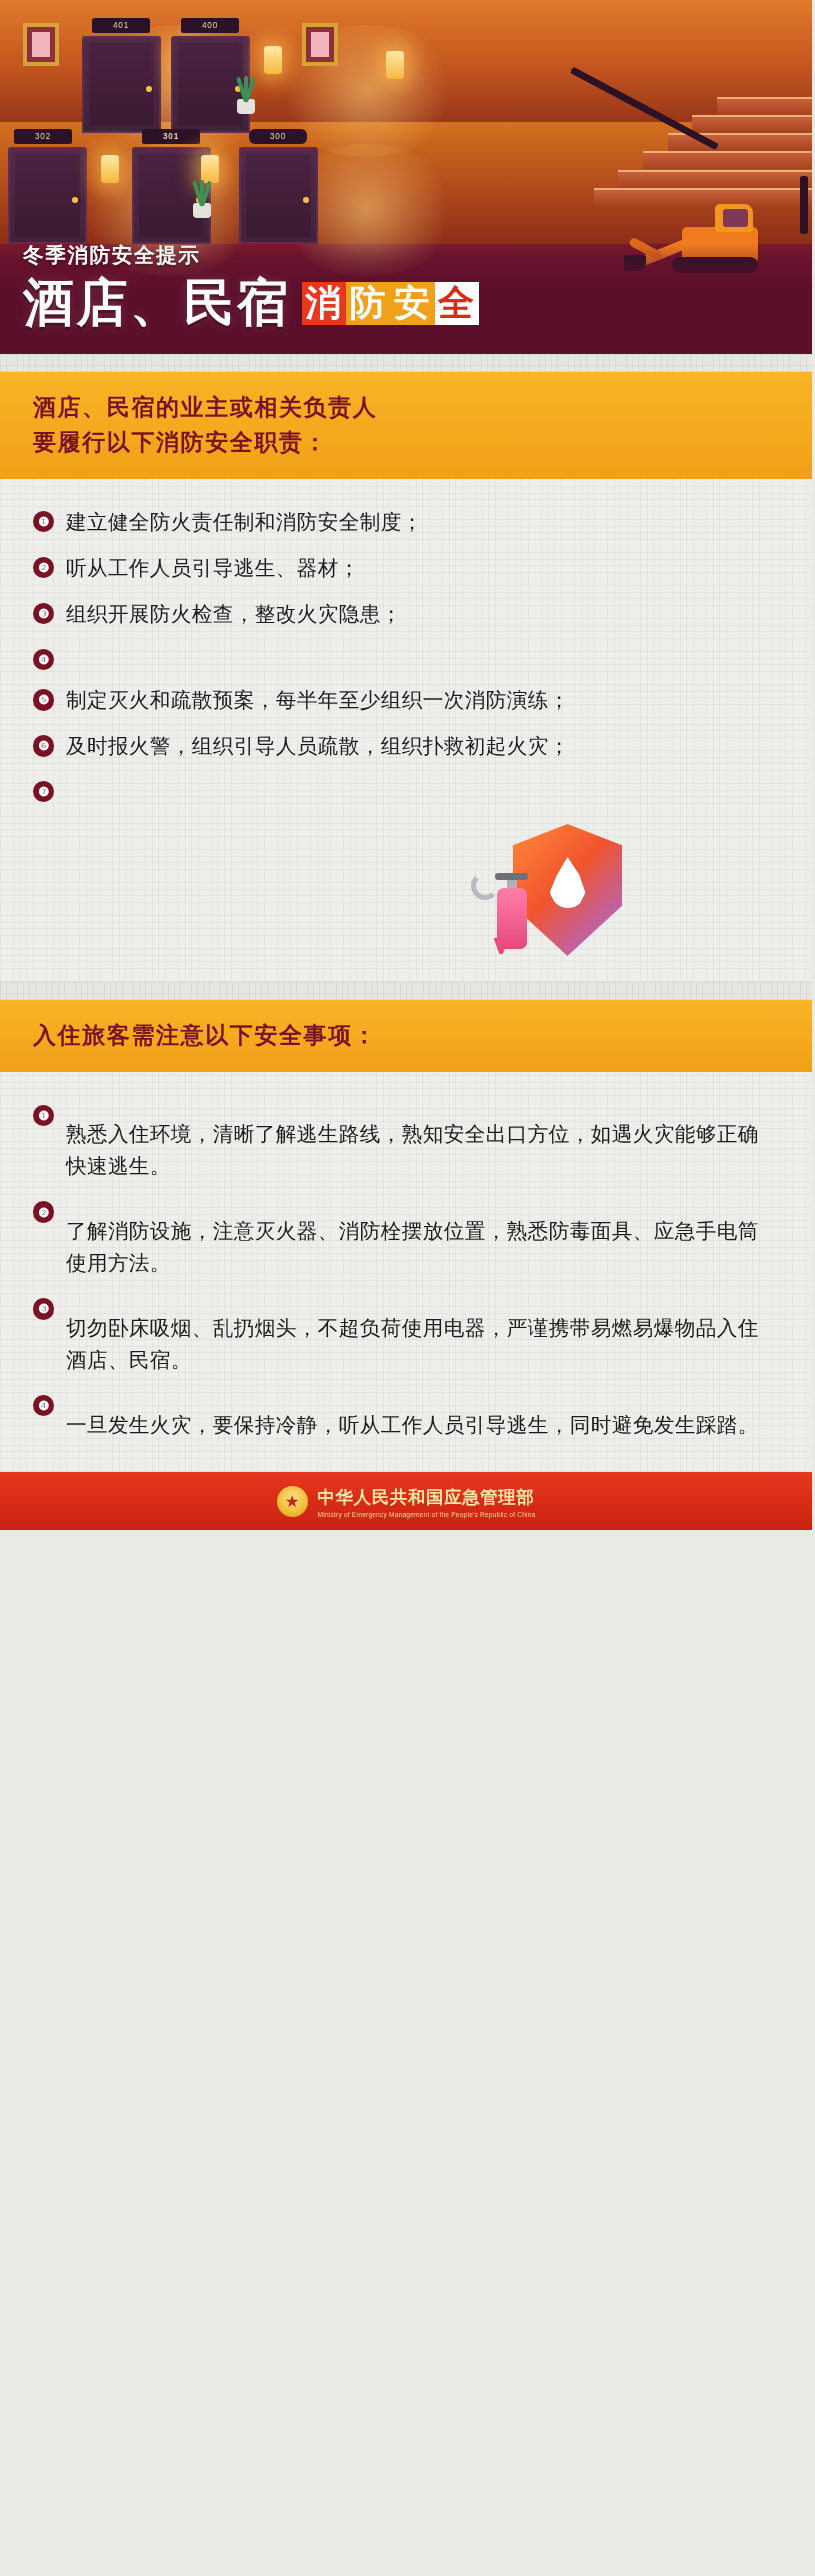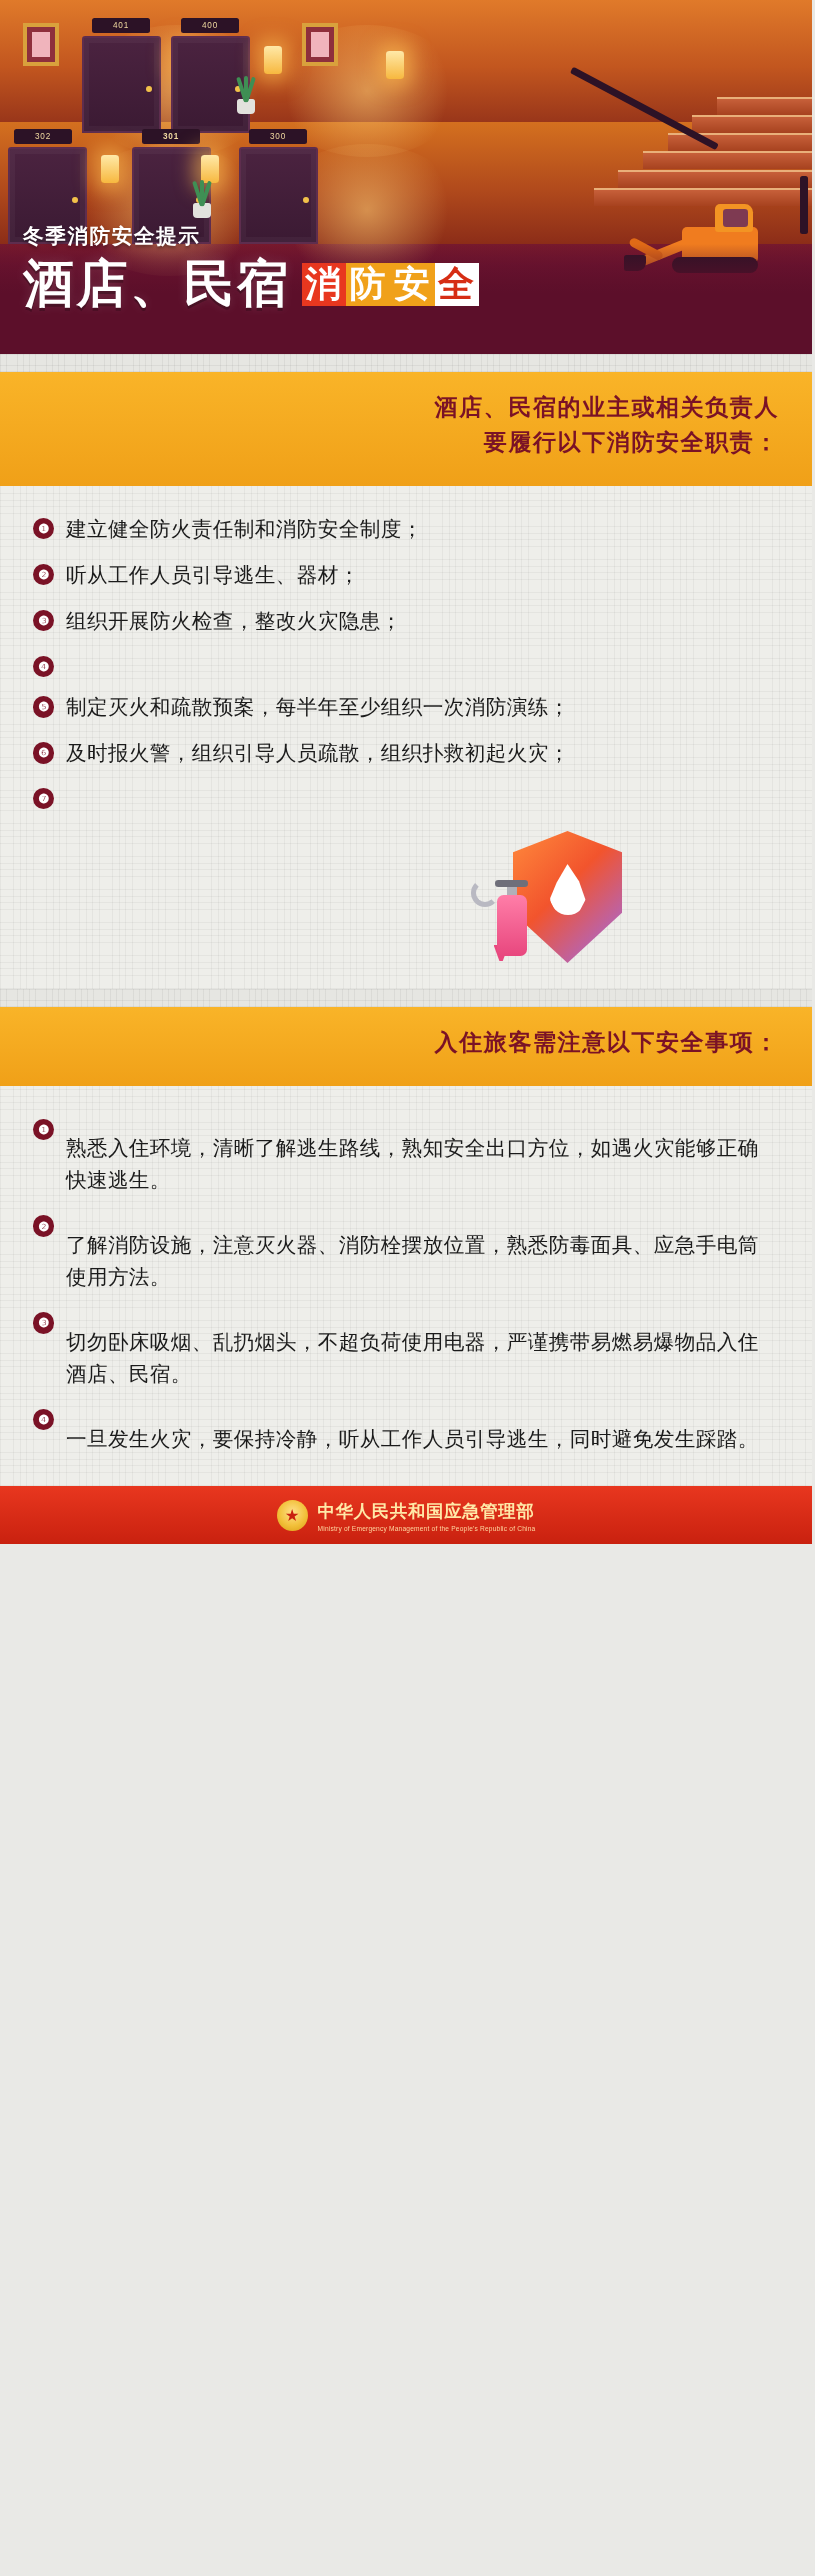--- a/index.html
+++ b/index.html
@@ -76,21 +76,21 @@
   .digger .cabglass { position:absolute; right:10px; bottom:46px; width:25px; height:18px; background:#7e3a52; border-radius:3.3px; }
   .digger .track { position:absolute; right:0; bottom:0; width:86px; height:16.5px; background:#2b1326; border-radius:8.2px; }
   .digger .arm { position:absolute; left:5px; bottom:28px; width:64px; height:10px; background:#f07c1f; border-radius:5px; transform: rotate(-22deg); transform-origin: right center;}
   .digger .arm2 { position:absolute; left:0px; bottom:11.5px; width:36px; height:9px; background:#e06a16; border-radius:5px; transform: rotate(28deg); transform-origin: right center;}
   .digger .bucket { position:absolute; left:-1.6px; bottom:1.6px; width:21.4px; height:16.5px; background:#2b1326; border-radius:2.5px 2.5px 8.2px 2.5px;}
 
   .hero-bottom {
     position:absolute; left:0; right:0; bottom:0; height:110px;
     background: linear-gradient(180deg, rgba(92,15,42,.0) 0%, #5c0f2a 45%, #5c0f2a 100%);
   }
-  .hero-text { position:absolute; left:23px; bottom:45px; }
+  .hero-text { position:absolute; left:23px; bottom:26px; }
   .hero-sub {
     color:#ffffff; font-size:20.6px; letter-spacing:1.6px; margin-bottom:8.2px;
     font-weight:700; text-shadow:0 1.6px 3.3px rgba(0,0,0,.4);
   }
   .hero-title-row { display:flex; align-items:flex-end; gap:11.5px; }
   .hero-title {
     font-size:51px; font-weight:800; color:#ffffff; letter-spacing:2.5px; line-height:1;
     text-shadow: 0 3.3px 0 rgba(0,0,0,.25), 0 0 11.5px rgba(255,255,255,.15);
   }
   .hero-badge {
@@ -107,22 +107,22 @@
 
   
   .strip {
     height: 18px;
     background-color:#e6e6e2;
     background-image: repeating-linear-gradient(0deg, rgba(0,0,0,.05) 0 0.8px, transparent 0.8px 5.8px),
                       repeating-linear-gradient(90deg, rgba(0,0,0,.05) 0 0.8px, transparent 0.8px 5.8px);
   }
   .section-head {
     background: linear-gradient(180deg,#f9b428 0%, #f0a018 100%);
-    padding: 18px 33px 27px;
-    text-align:right;
+    padding: 18px 33px 20px;
+    text-align:left;
   }
   .section-head .line {
     color:#7a1226; font-size:23px; font-weight:800; letter-spacing:1.6px; line-height:1.5;
   }
   .section-body {
     background-color:#eeeeea;
     background-image: repeating-linear-gradient(0deg, rgba(0,0,0,.045) 0 0.8px, transparent 0.8px 6.6px),
                       repeating-linear-gradient(90deg, rgba(0,0,0,.045) 0 0.8px, transparent 0.8px 6.6px);
     padding: 28px 33px 16.5px;
   }
@@ -234,21 +234,21 @@
         <span>301</span>
       </div>
     <div class="door" style="left:132px; top:147px;"></div>
     <div class="sconce" style="left:201px; top:155px;"></div>
     <div class="plant" style="left:188px; top:180px;">
       <div class="pot"></div>
       <div class="leaf" style="transform:rotate(-18deg)"></div>
       <div class="leaf" style="transform:rotate(0deg)"></div>
       <div class="leaf" style="transform:rotate(18deg)"></div>
     </div>
-    <div class="door-plate" style="left:249px; top:129px;">
+    <div class="door-plate" style="left:249px; top:129px;border-radius:6px;">
         <span>300</span>
       </div>
     <div class="door" style="left:239px; top:147px;"></div>
 
     <div class="stairs">
       <div class="step" style="top:0; width:99px; height:18px;"></div>
       <div class="step" style="top:18px; width:124px; height:18px;"></div>
       <div class="step" style="top:36px; width:148px; height:18px;"></div>
       <div class="step" style="top:54px; width:173px; height:18px;"></div>
       <div class="step" style="top:73px; width:198px; height:18px;"></div>

